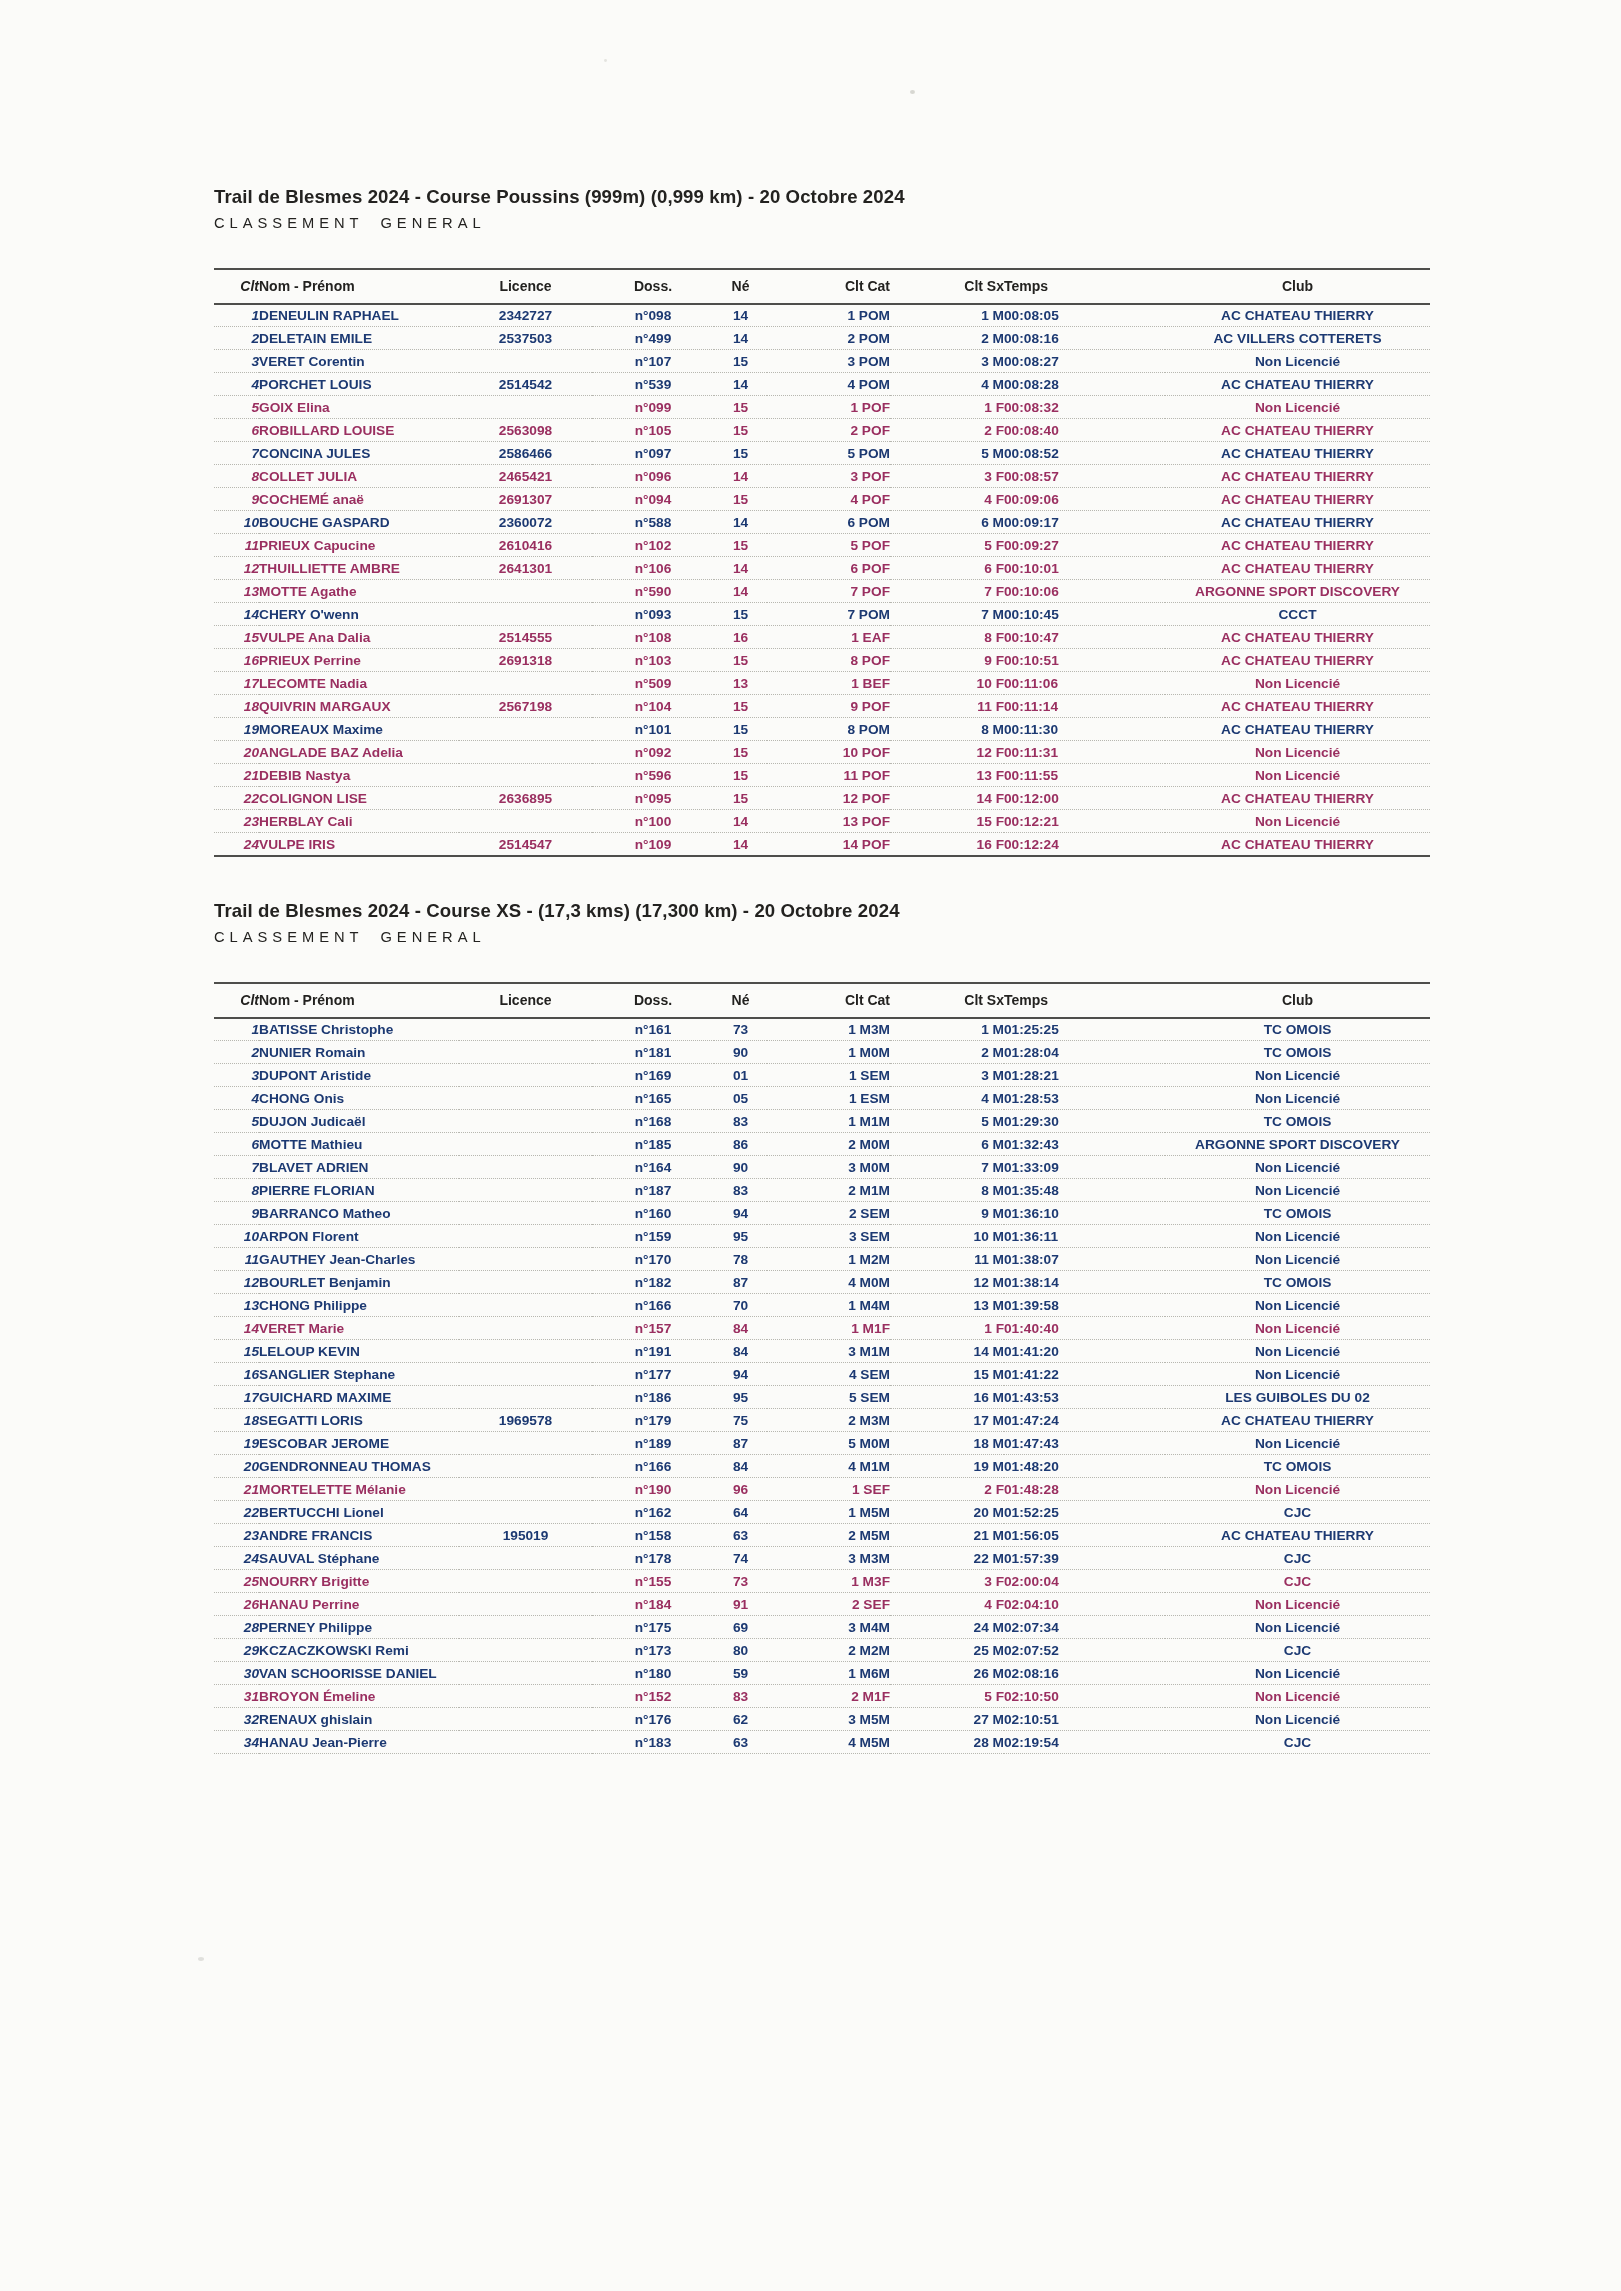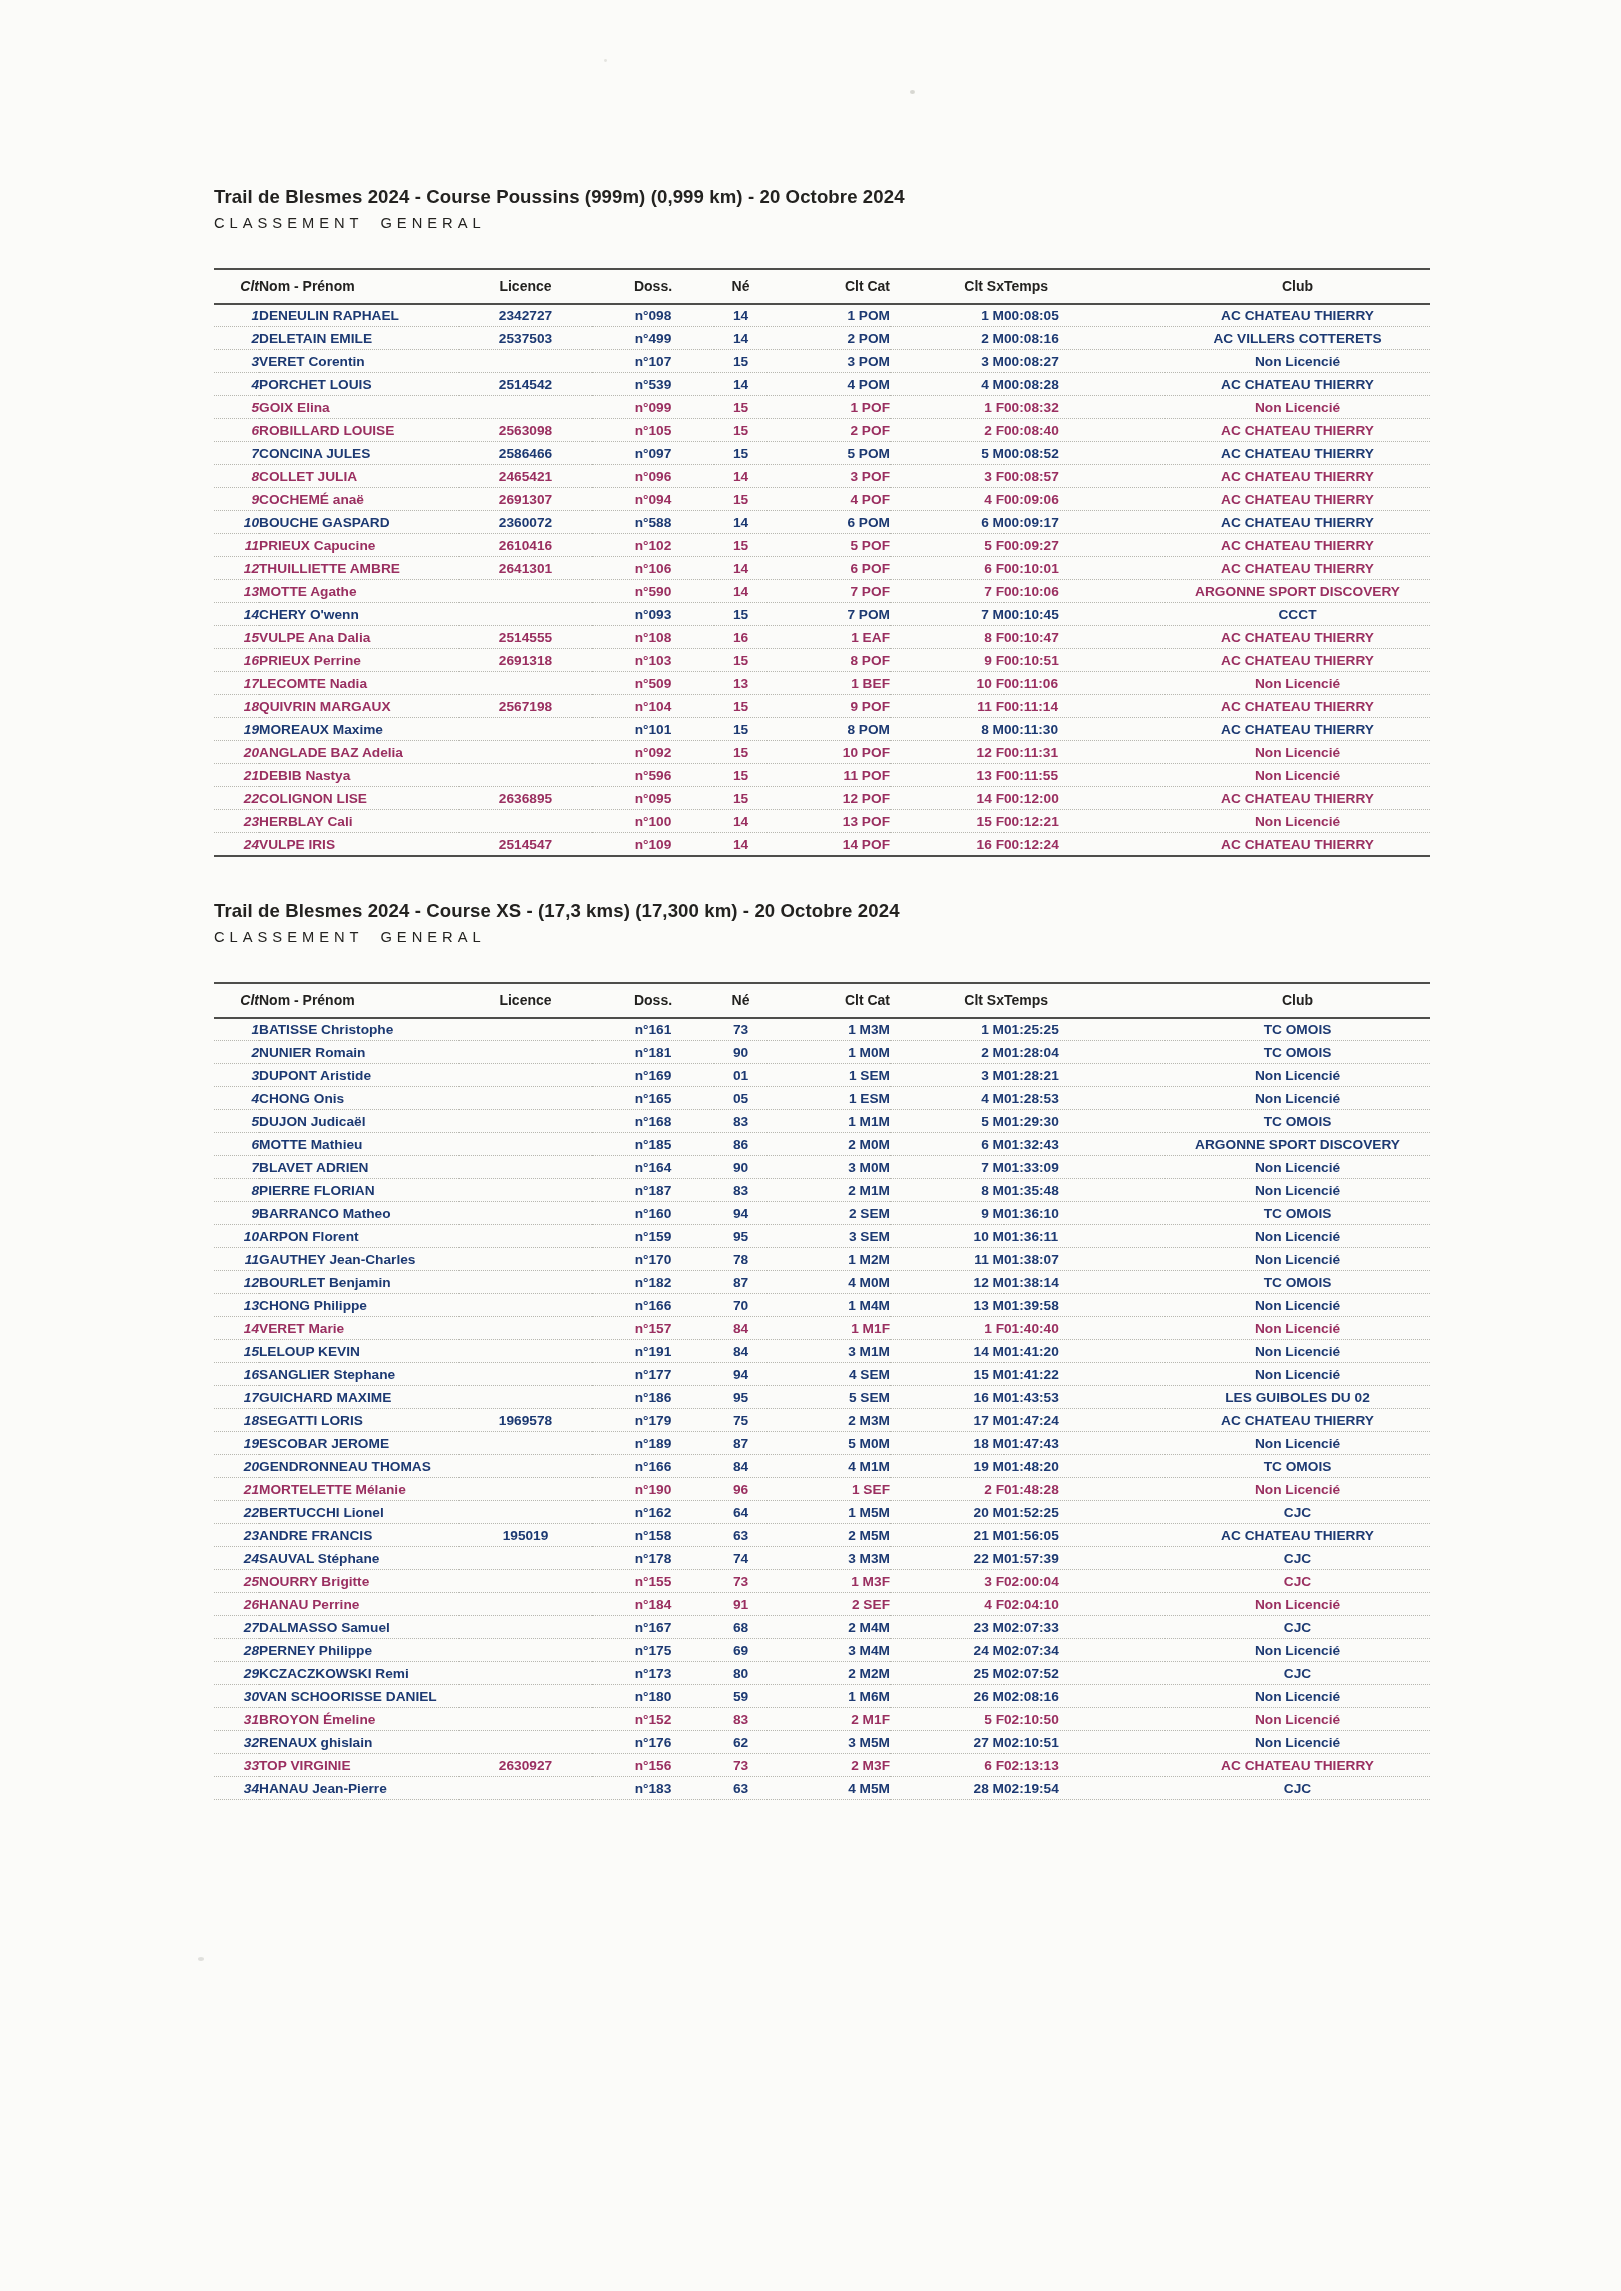--- a/index.html
+++ b/index.html
@@ -683,31 +683,20 @@
             <td class="c-nom">HANAU Perrine</td>
             <td class="c-licence"></td>
             <td class="c-doss">n°184</td>
             <td class="c-ne">91</td>
             <td class="c-clt_cat">2 SEF</td>
             <td class="c-clt_sx">4 F</td>
             <td class="c-temps">02:04:10</td>
             <td class="c-club">Non Licencié</td>
           </tr>
           <tr class="male">
-            <td class="c-clt">27</td>
-            <td class="c-nom">DALMASSO Samuel</td>
-            <td class="c-licence"></td>
-            <td class="c-doss">n°167</td>
-            <td class="c-ne">68</td>
-            <td class="c-clt_cat">2 M4M</td>
-            <td class="c-clt_sx">23 M</td>
-            <td class="c-temps">02:07:33</td>
-            <td class="c-club">CJC</td>
-          </tr>
-          <tr class="male">
             <td class="c-clt">28</td>
             <td class="c-nom">PERNEY Philippe</td>
             <td class="c-licence"></td>
             <td class="c-doss">n°175</td>
             <td class="c-ne">69</td>
             <td class="c-clt_cat">3 M4M</td>
             <td class="c-clt_sx">24 M</td>
             <td class="c-temps">02:07:34</td>
             <td class="c-club">Non Licencié</td>
           </tr>
@@ -747,31 +736,20 @@
           <tr class="male">
             <td class="c-clt">32</td>
             <td class="c-nom">RENAUX ghislain</td>
             <td class="c-licence"></td>
             <td class="c-doss">n°176</td>
             <td class="c-ne">62</td>
             <td class="c-clt_cat">3 M5M</td>
             <td class="c-clt_sx">27 M</td>
             <td class="c-temps">02:10:51</td>
             <td class="c-club">Non Licencié</td>
-          </tr>
-          <tr class="female">
-            <td class="c-clt">33</td>
-            <td class="c-nom">TOP VIRGINIE</td>
-            <td class="c-licence">2630927</td>
-            <td class="c-doss">n°156</td>
-            <td class="c-ne">73</td>
-            <td class="c-clt_cat">2 M3F</td>
-            <td class="c-clt_sx">6 F</td>
-            <td class="c-temps">02:13:13</td>
-            <td class="c-club">AC CHATEAU THIERRY</td>
           </tr>
           <tr class="male">
             <td class="c-clt">34</td>
             <td class="c-nom">HANAU Jean-Pierre</td>
             <td class="c-licence"></td>
             <td class="c-doss">n°183</td>
             <td class="c-ne">63</td>
             <td class="c-clt_cat">4 M5M</td>
             <td class="c-clt_sx">28 M</td>
             <td class="c-temps">02:19:54</td>

